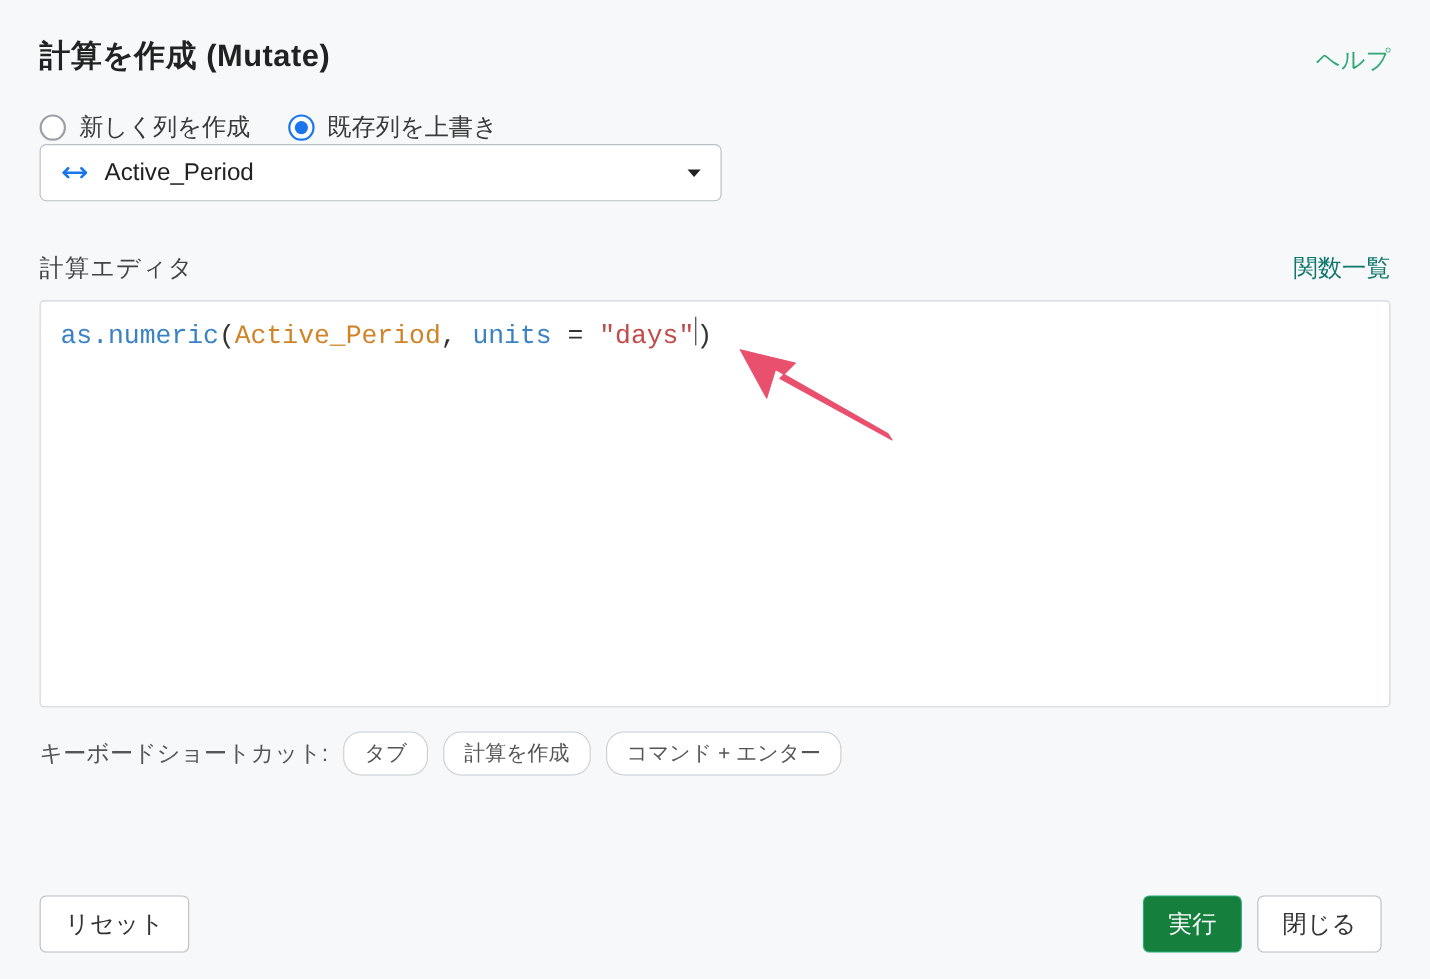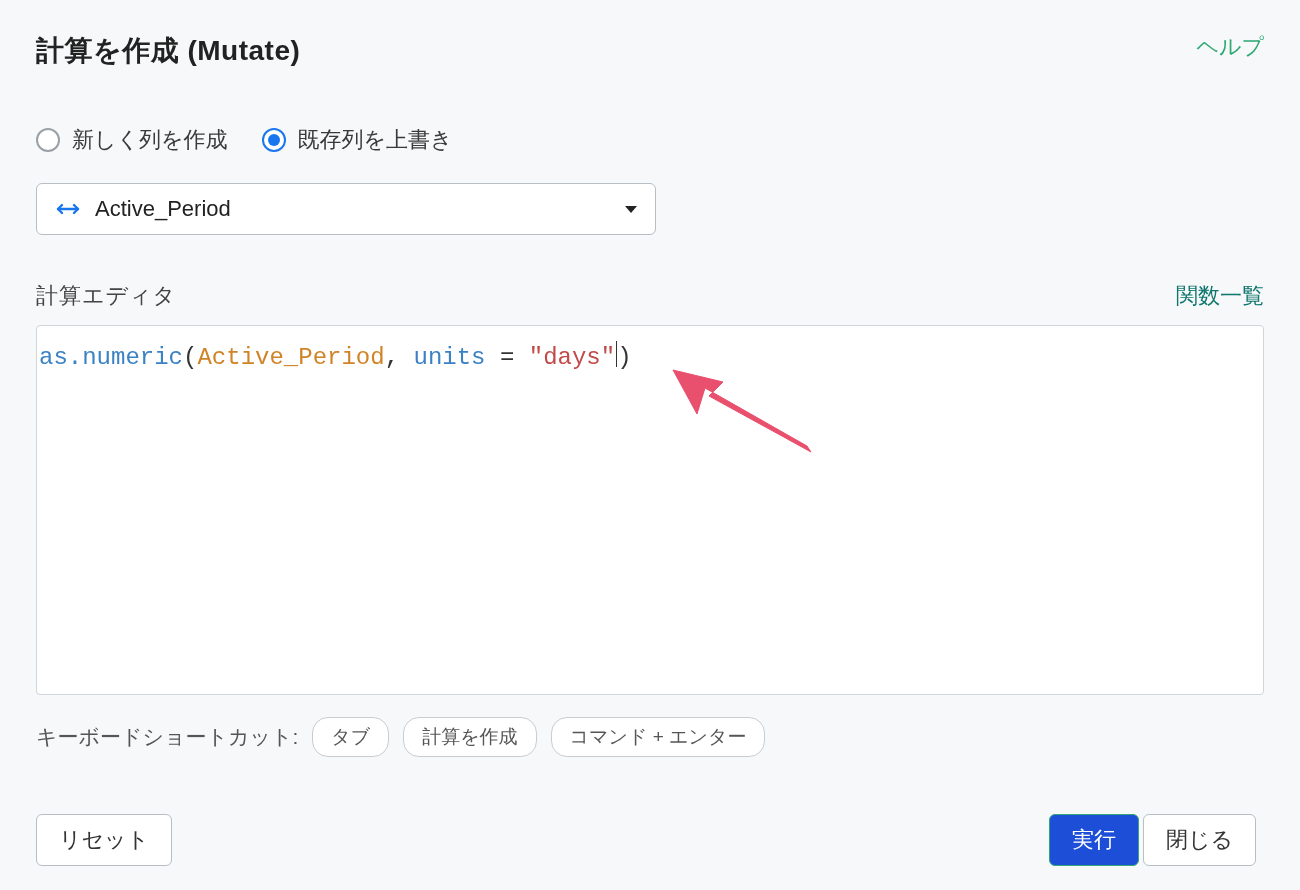--- a/index.html
+++ b/index.html
@@ -15,40 +15,39 @@
   }
   .dialog {
     position: relative;
     padding: 32px 36px 24px 36px;
     width: 100%;
     height: 100%;
   }
   .header-row {
     display: flex;
     justify-content: space-between;
-    align-items: flex-start;
-    margin-bottom: 55px;
+    align-items: flex-end;
+    margin-bottom: 31px;
   }
   .title {
     font-size: 28px;
     font-weight: 600;
     color: #222;
     letter-spacing: 0.5px;
   }
   .help-link {
     color: #2fa874;
     font-size: 22px;
     cursor: pointer;
   }
   
   .radio-row {
     display: flex;
     align-items: center;
     gap: 34px;
-    margin-bottom: 28px;
     font-size: 22px;
   }
   .radio-option {
     display: inline-flex;
     align-items: center;
     gap: 12px;
     cursor: pointer;
     color: #3a3a3a;
   }
   .radio-circle {
@@ -109,21 +108,21 @@
     cursor: pointer;
     font-family: Liberation Serif, serif;
   }
   
   .code-editor {
     background: #fff;
     border: 1px solid #cfd5da;
     border-radius: 4px;
     width: 100%;
     height: 370px;
-    padding: 14px 2px;
+    padding: 14px 18px;
     font-family: ui-monospace, SFMono-Regular, Menlo, Consolas, "Liberation Mono", monospace;
     font-size: 24px;
     line-height: 1.5;
     position: relative;
     overflow: hidden;
   }
   .tok-fn   { color: #3b82c4; }
   .tok-id   { color: #d08427; }
   .tok-arg  { color: #3b82c4; }
   .tok-str  { color: #c24a4a; }
@@ -171,24 +170,24 @@
   .btn {
     font-size: 22px;
     padding: 10px 22px;
     border-radius: 6px;
     border: 1px solid #b7bec4;
     background: #fff;
     cursor: pointer;
     color: #333;
   }
   .btn.primary {
-    background: #1d4ed8;
+    background: #15803d;
     border-color: #2fa874;
     color: #fff;
-    margin-right: 4px;
+    margin-right: 14px;
   }
 </style>
 </head>
 <body>
 
 <div class="dialog">
 
   <div class="header-row">
     <div class="title">計算を作成 (Mutate)</div>
     <div class="help-link">ヘルプ</div>

